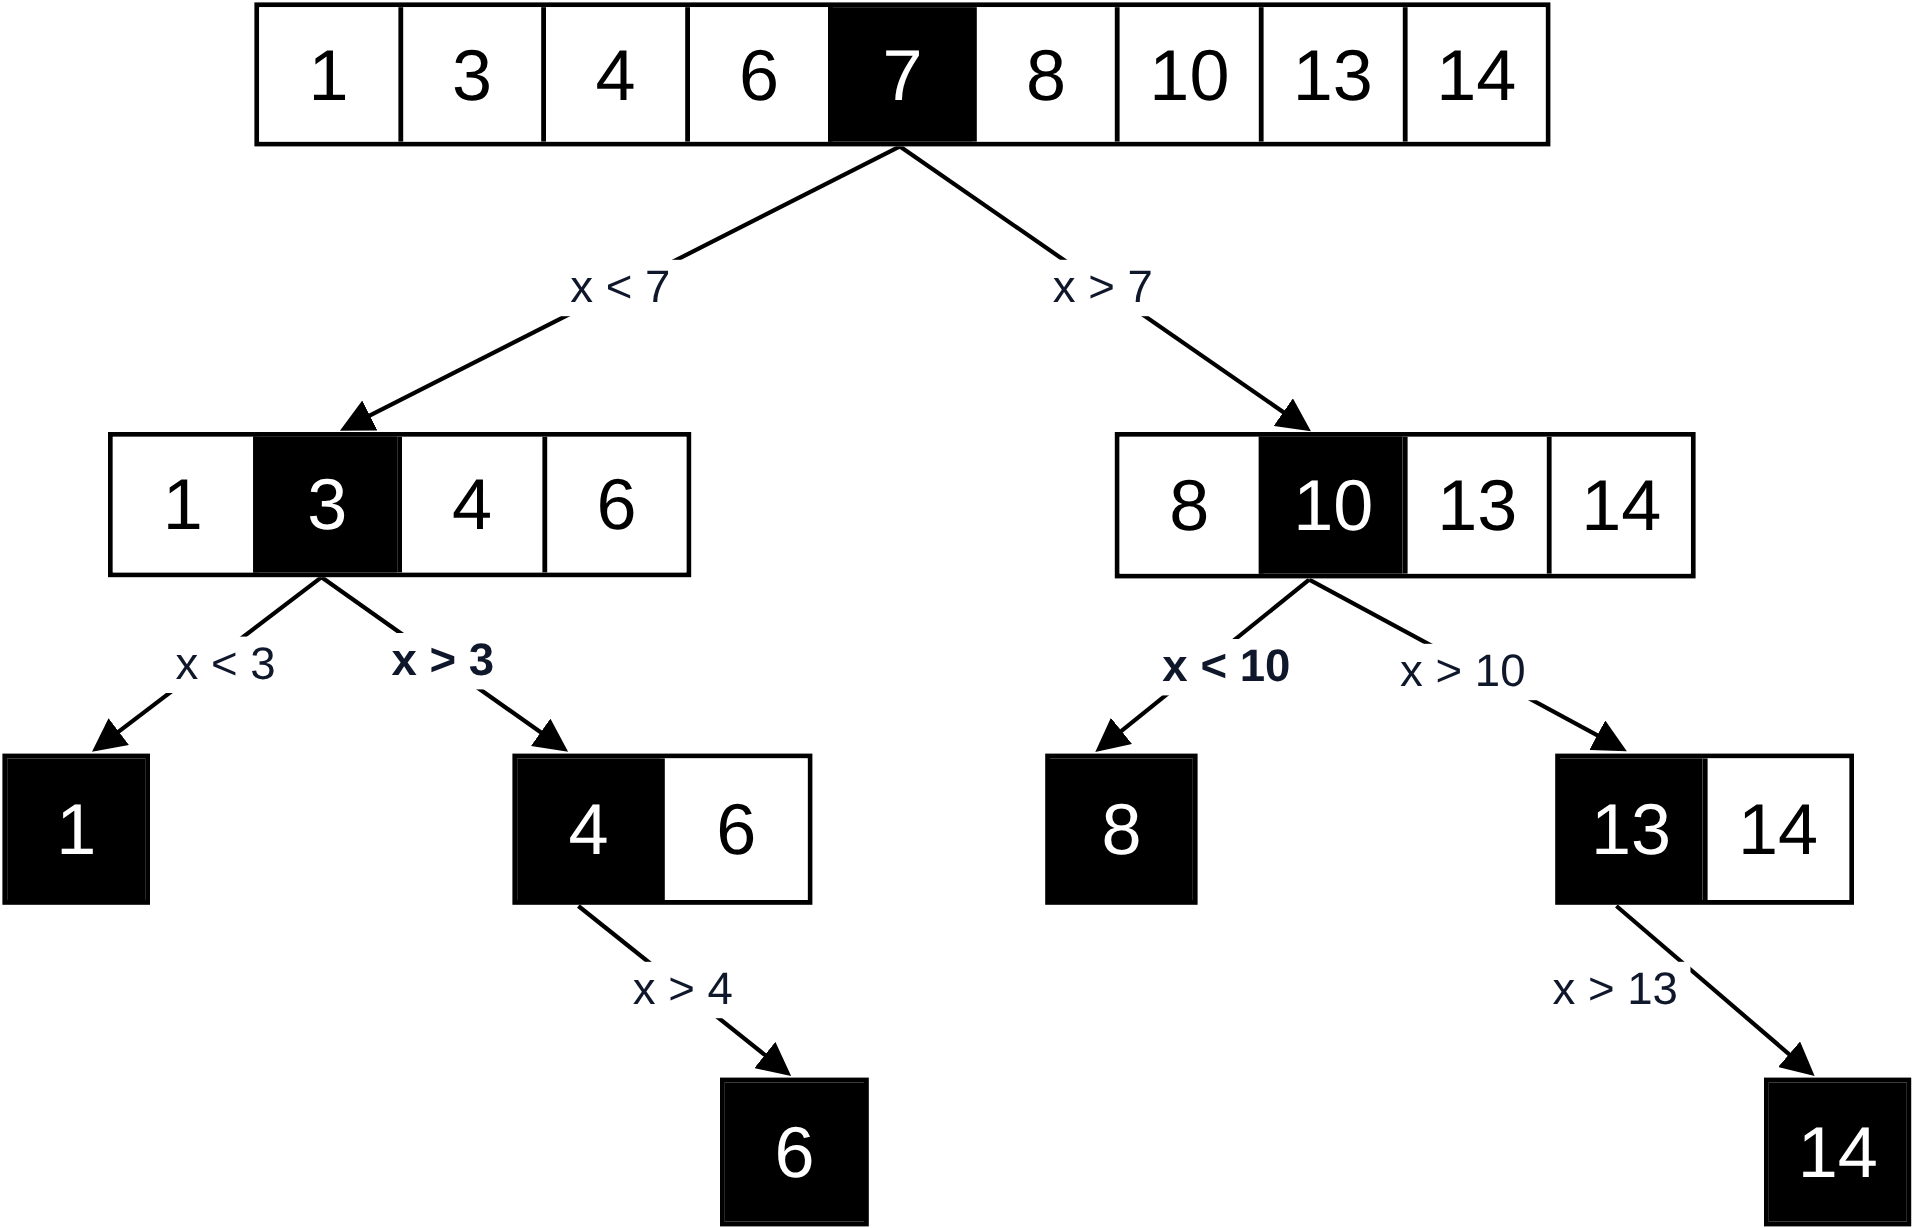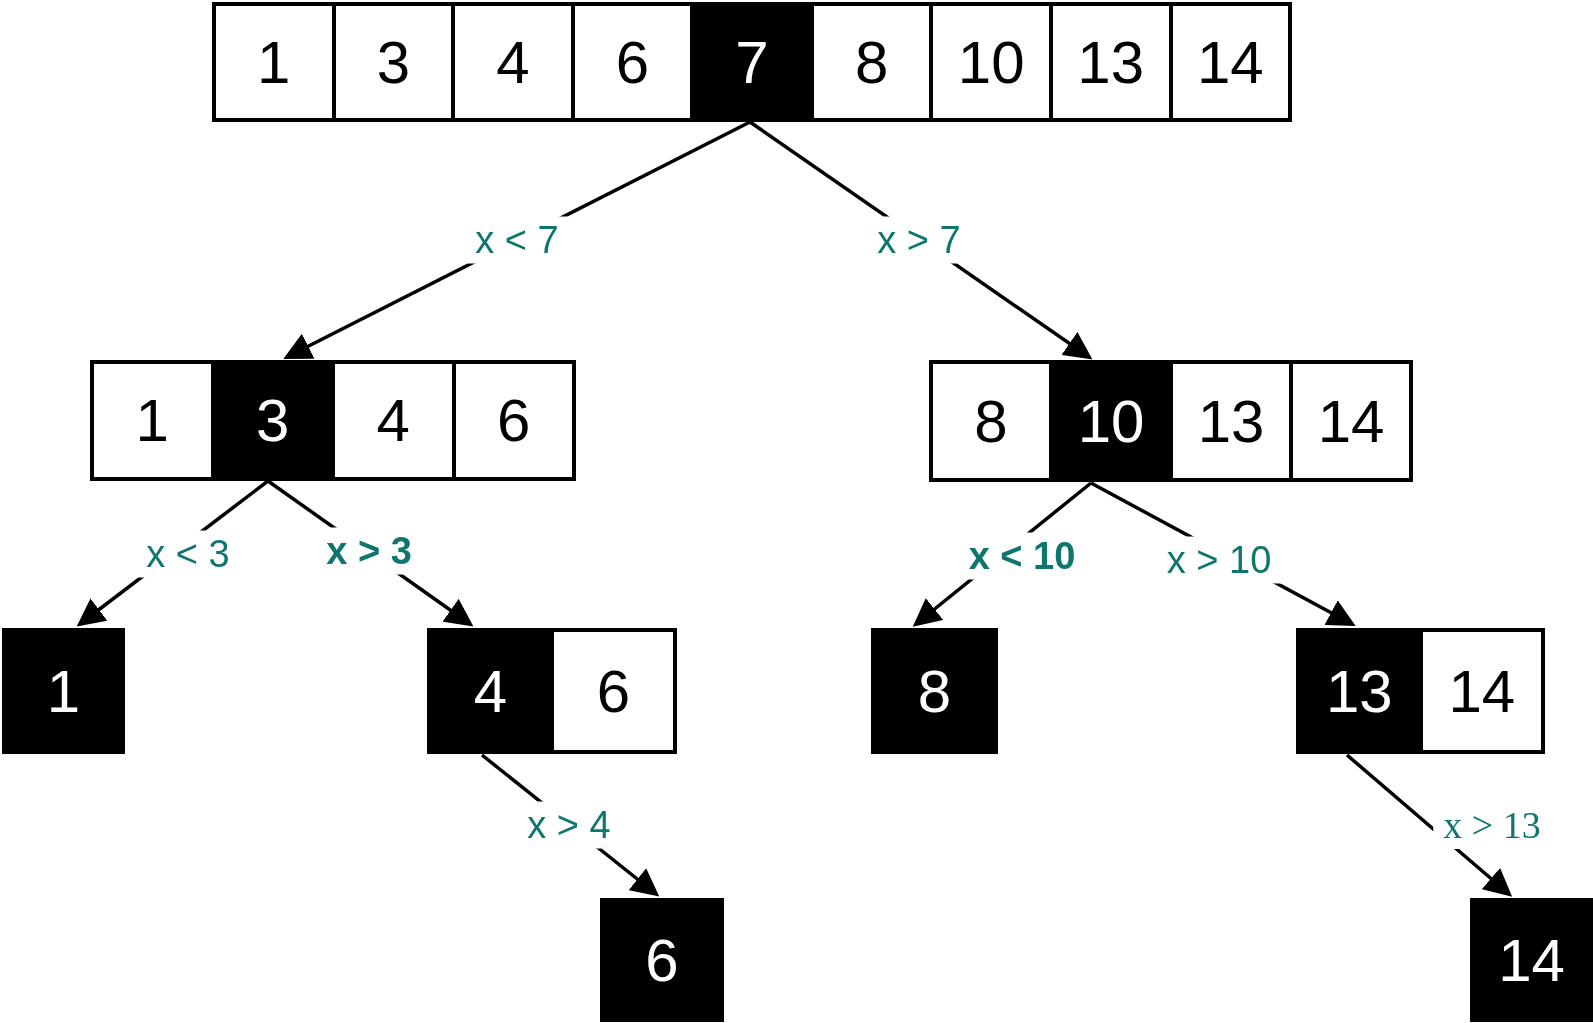--- a/index.html
+++ b/index.html
@@ -49,21 +49,21 @@
   #edges-svg line {
     stroke: #000000;
     stroke-width: 3.5;
   }
   .edge-label {
     position: absolute;
     transform: translate(-50%, -50%);
     background: #ffffff;
     padding: 2px 10px;
     font-size: 38px;
-    color: #0f766e;
+    color: #0f172a;
     white-space: nowrap;
     user-select: none;
   }
 </style>
 </head>
 <body>
 
 <div id="canvas">
 
   <svg id="edges-svg" viewBox="0 0 1593 1023" xmlns="http://www.w3.org/2000/svg">
@@ -134,15 +134,15 @@
     <div class="cell pivot">14</div>
   </div>
 
   <div class="edge-label" style="left:517px;  top:240px;">x &lt; 7</div>
   <div class="edge-label" style="left:919px;  top:240px;">x &gt; 7</div>
   <div class="edge-label" style="left:188px;  top:554px;">x &lt; 3</div>
   <div class="edge-label" style="left:369px;  top:551px;font-weight:bold;">x &gt; 3</div>
   <div class="edge-label" style="left:1022px; top:556px;font-weight:bold;">x &lt; 10</div>
   <div class="edge-label" style="left:1219px; top:560px;">x &gt; 10</div>
   <div class="edge-label" style="left:569px; top:825px;">x &gt; 4</div>
-  <div class="edge-label" style="left:1492px; top:825px;font-family:Liberation Serif, serif;">x &gt; 13</div>
+  <div class="edge-label" style="left:1346px; top:825px;">x &gt; 13</div>
 
 </div>
 
 </body></html>

